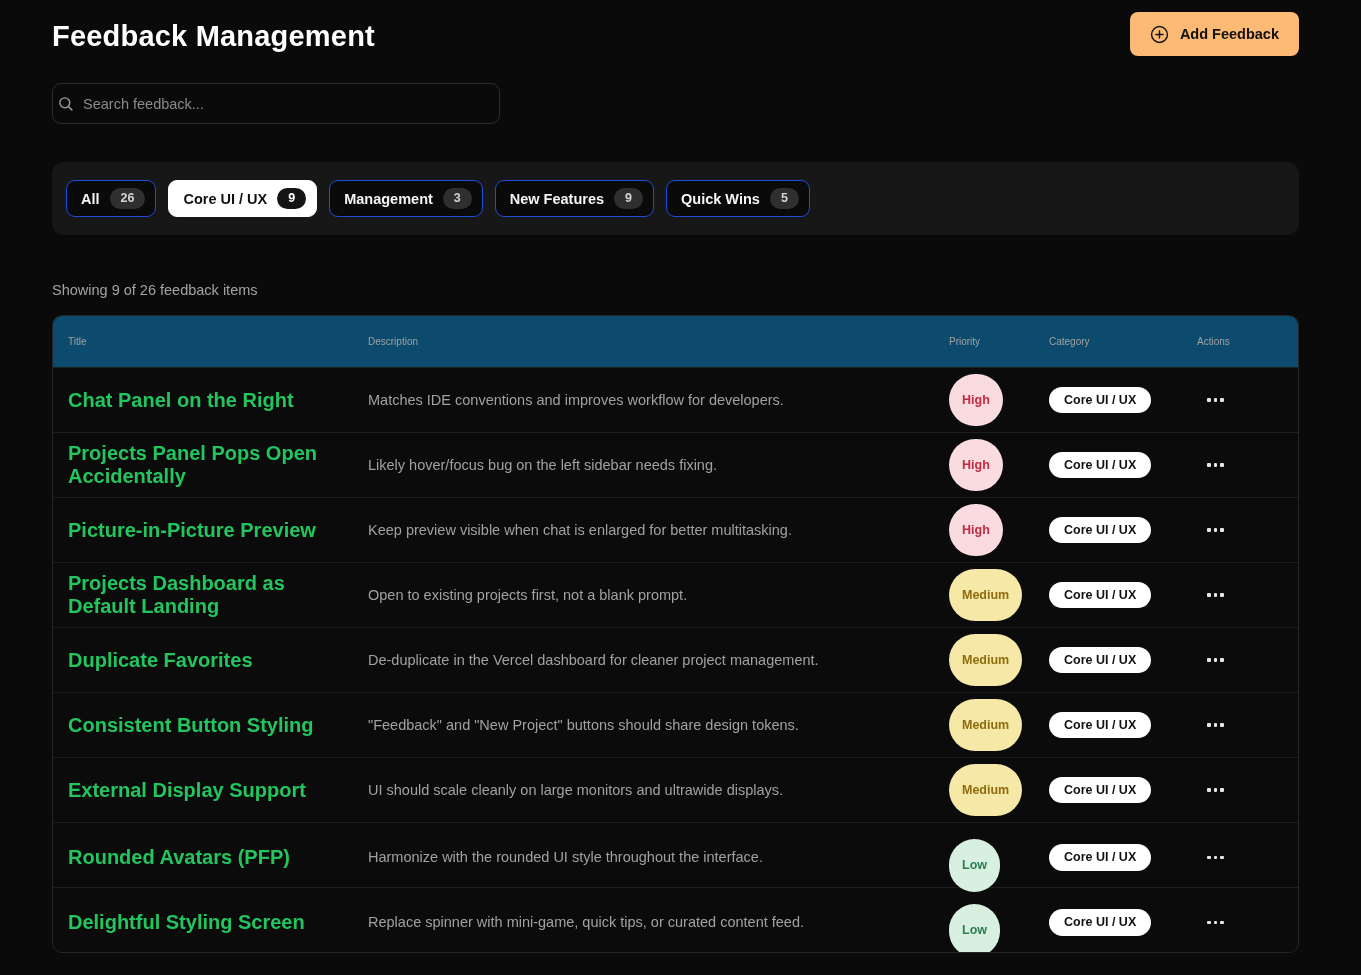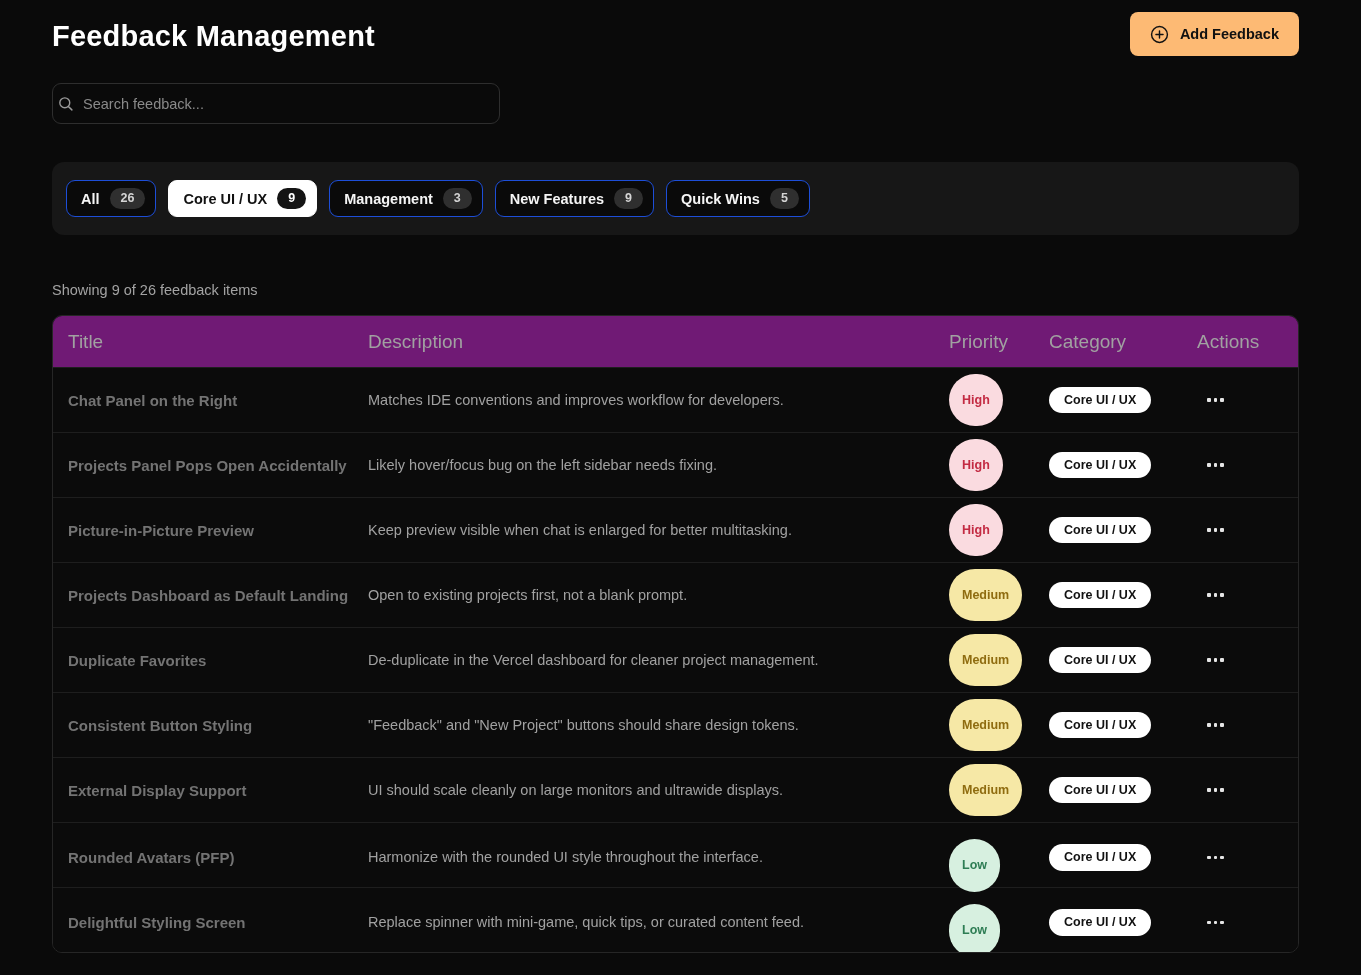--- a/index.html
+++ b/index.html
@@ -65,23 +65,23 @@
   
   .table {
     margin-top: 17px; border: 1px solid #262626; border-radius: 10px;
     overflow: hidden; background: #0b0b0b;
   }
   .thead, .trow {
     display: grid;
     grid-template-columns: 300px 1fr 100px 148px 86px;
     align-items: center; padding: 0 15px;
   }
-  .thead { height: 51px; color: #a1a1a1; font-size: 19px; background: #701a75; }
+  .thead { height: 51px; color: #a1a1a1; font-size: 10px; background: #0c4a6e; }
   .trow { height: 65px; border-top: 1px solid #1e1e1e; background: #0b0b0b; }
-  .title-cell { font-weight: 700; font-size: 15px; color: #737373; padding-right: 12px; }
+  .title-cell { font-weight: 700; font-size: 20px; color: #22c55e; padding-right: 12px; }
   .desc-cell { color: #a1a1a1; font-size: 14.5px; padding-right: 20px; }
 
   .badge {
     display: inline-block; border-radius: 999px;
     font-size: 12.5px; font-weight: 700; padding: 20px 13px; line-height: 1;
   }
   .badge.p-high   { background: #fadbe0; color: #c32b43; }
   .badge.p-medium { background: #f6e8a6; color: #8f6c10; }
   .badge.p-low    { background: #d7f0e0; color: #2e7d54; margin-top: 16px; }
 

